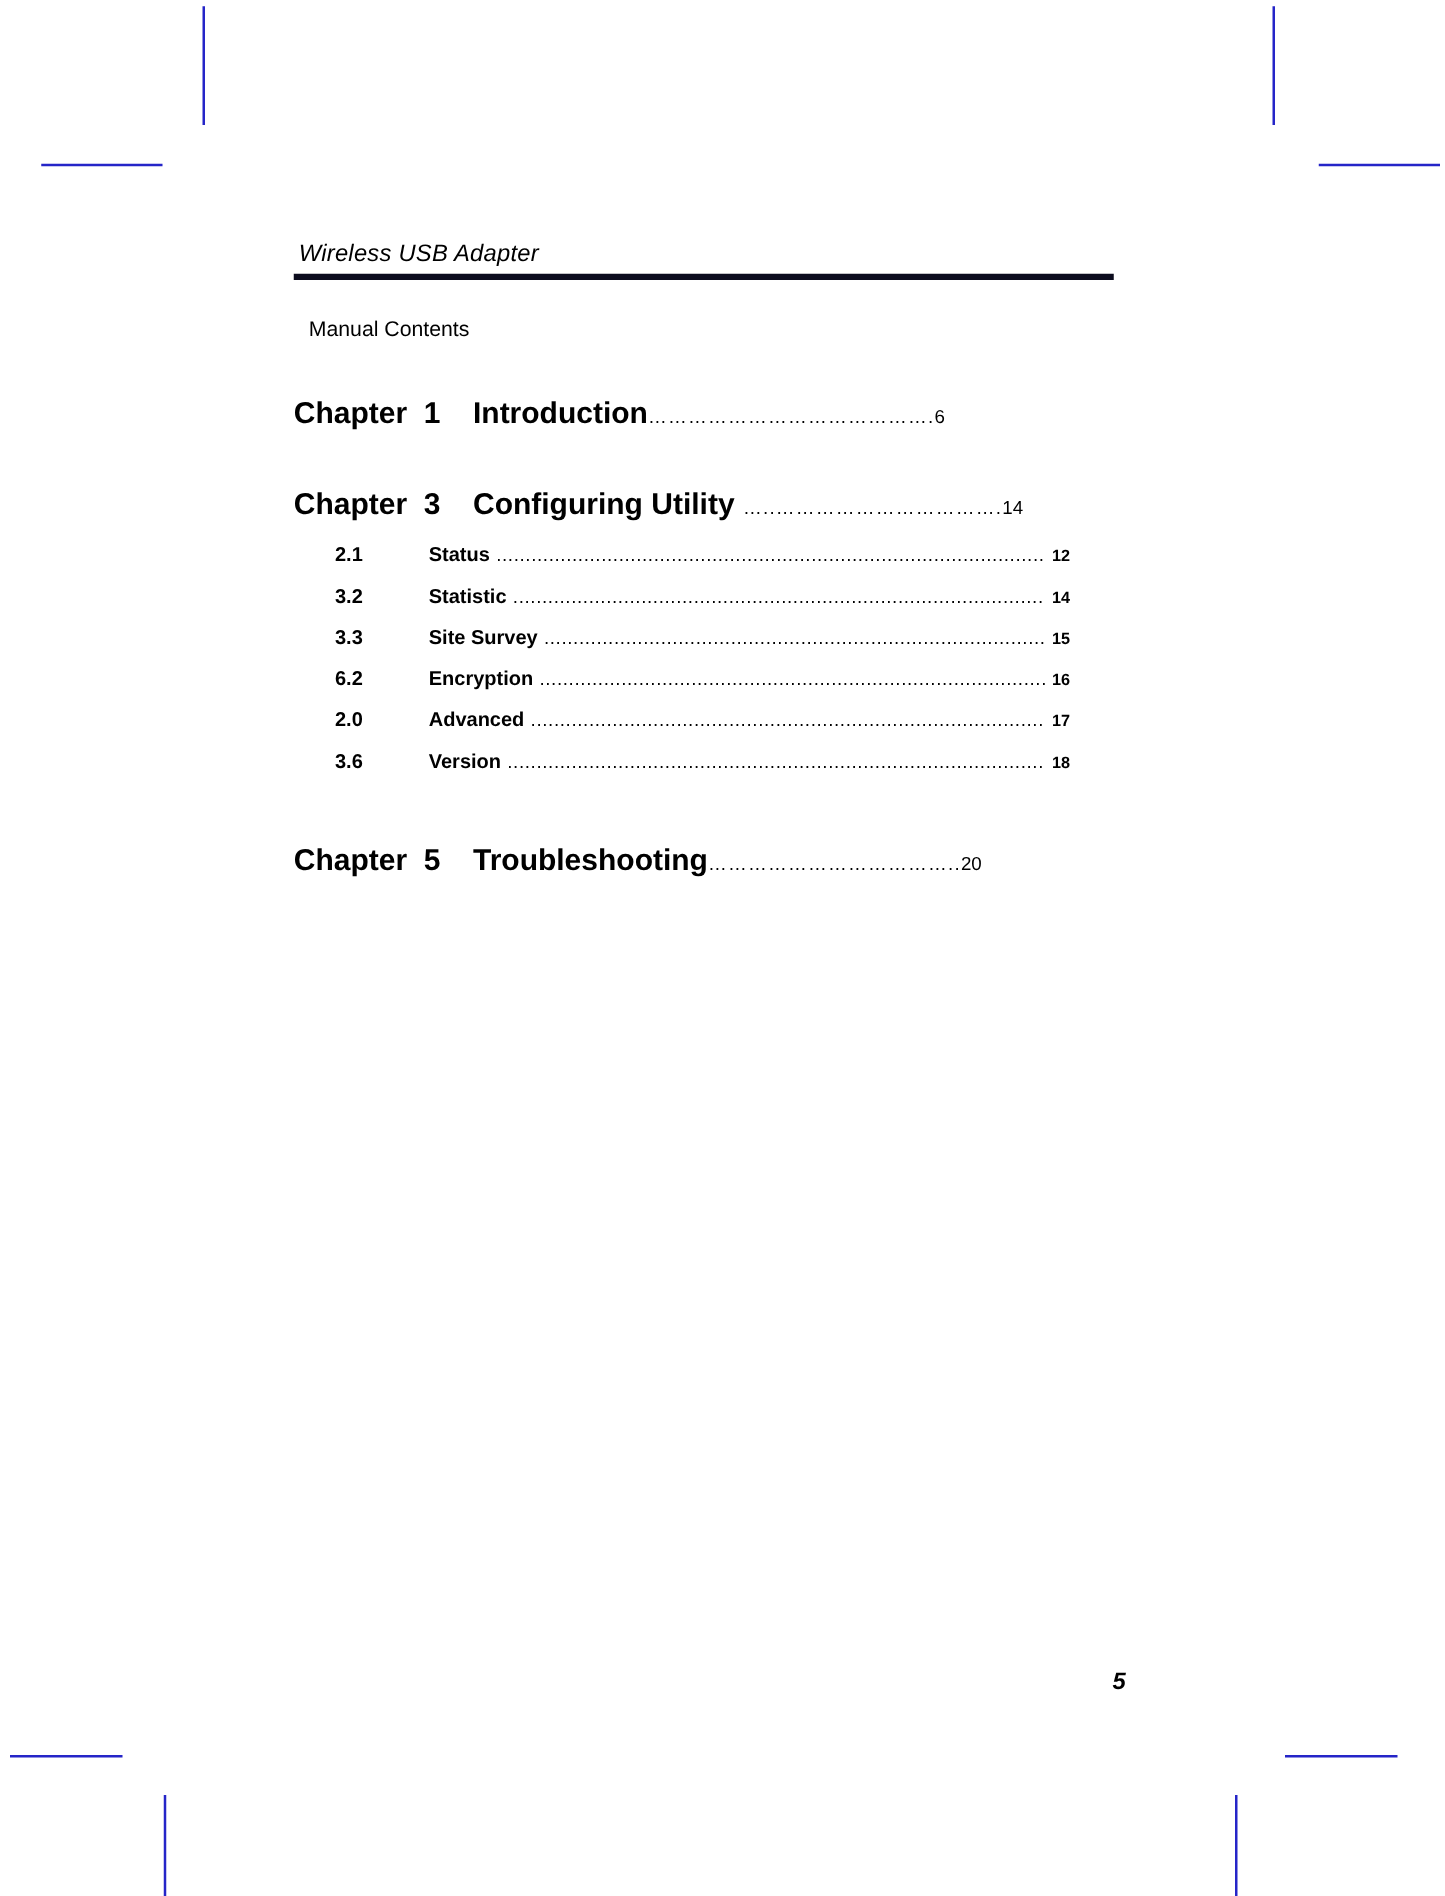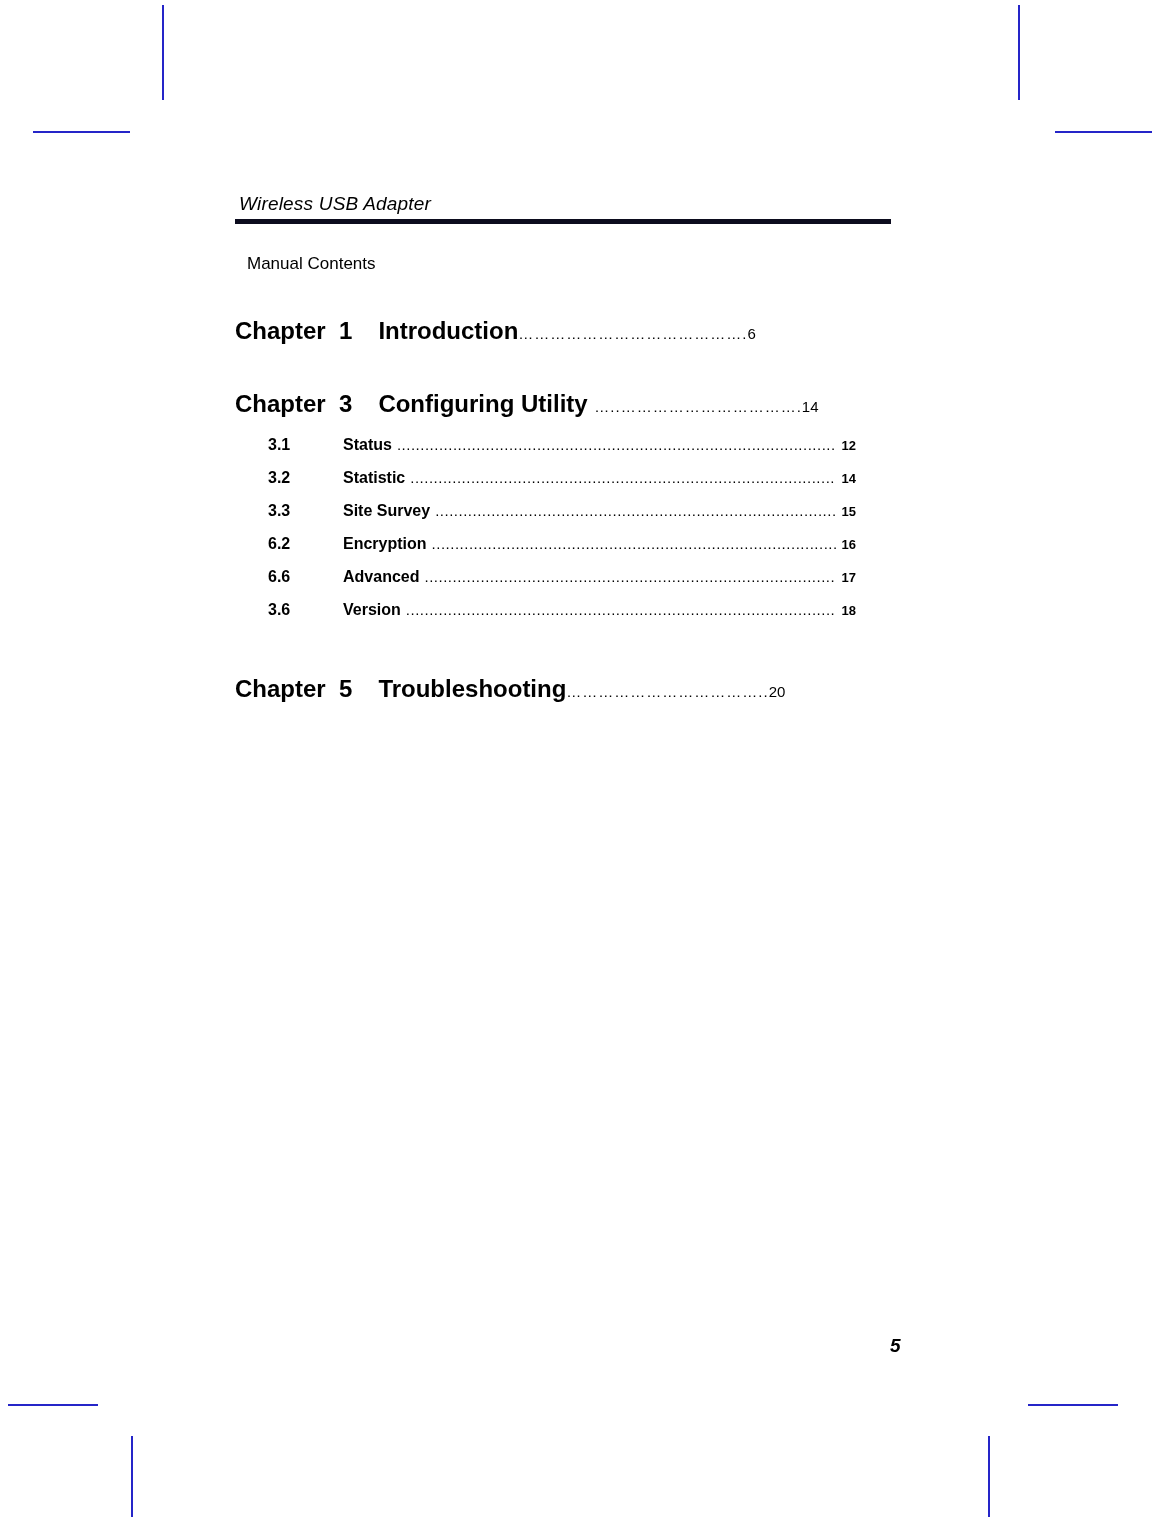--- a/index.html
+++ b/index.html
@@ -72,21 +72,21 @@
       <span class="ch-label">Chapter  1</span><span class="ch-title">Introduction</span><span class="ch-leader">…………………………………….</span><span class="ch-page">6</span>
     </div>
 
 
     <div class="chapter">
       <span class="ch-label">Chapter  3</span><span class="ch-title">Configuring Utility </span><span class="ch-leader">…..…………………………….</span><span class="ch-page">14</span>
     </div>
 
     <div class="subs">
       <div class="sub-row">
-        <span class="sub-num">3.1</span>
+        <span class="sub-num">2.1</span>
           <span class="sub-title">Status </span>
           <span class="sub-leader">............................................................................................................</span>
           <span class="sub-page">12</span>
       </div>
       <div class="sub-row">
         <span class="sub-num">3.2</span>
           <span class="sub-title">Statistic </span>
           <span class="sub-leader">............................................................................................................</span>
           <span class="sub-page">14</span>
       </div>
@@ -96,21 +96,21 @@
           <span class="sub-leader">............................................................................................................</span>
           <span class="sub-page">15</span>
       </div>
       <div class="sub-row">
         <span class="sub-num">6.2</span>
           <span class="sub-title">Encryption</span>
           <span class="sub-leader">............................................................................................................</span>
           <span class="sub-page">16</span>
       </div>
       <div class="sub-row">
-        <span class="sub-num">6.6</span>
+        <span class="sub-num">2.0</span>
           <span class="sub-title">Advanced </span>
           <span class="sub-leader">............................................................................................................</span>
           <span class="sub-page">17</span>
       </div>
       <div class="sub-row">
         <span class="sub-num">3.6</span>
           <span class="sub-title">Version</span>
           <span class="sub-leader">............................................................................................................</span>
           <span class="sub-page">18</span>
       </div>

